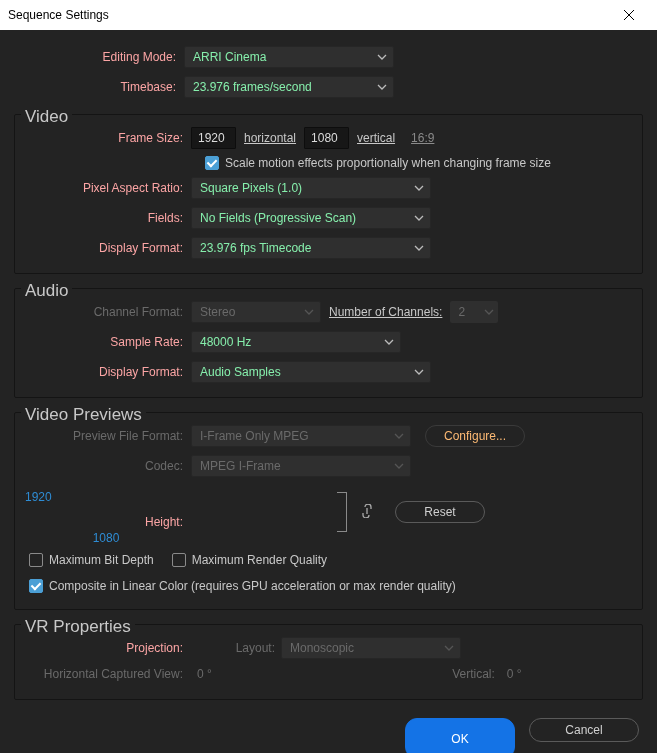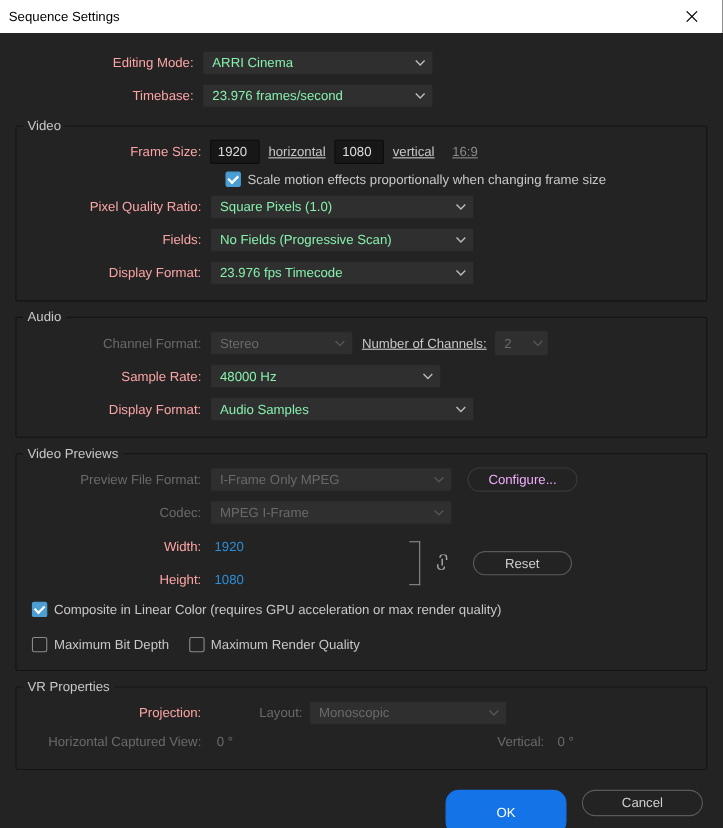--- a/index.html
+++ b/index.html
@@ -15,27 +15,27 @@
   .select { position:relative; height:22px; background:#2f2f2f; border:1px solid #262626; display:flex; align-items:center; padding:0 20px 0 8px; color:#86efac; border-radius:2px; }
   .select.disabled { color:#6a6a6a; }
   .select .chev { position:absolute; right:6px; top:50%; transform:translateY(-50%); }
   .chev svg { width:10px; height:10px; display:block; }
   .w210 { width:210px; }
   .w170 { width:170px; }
   .w45 { width:45px; }
   .input { height:22px; background:#171717; border:1px solid #0d0d0d; color:#dcdcdc; padding:0 6px; display:flex; align-items:center; border-radius:1px; }
   .aftertext { margin:0 8px; color:#c8c8c8;text-decoration:underline; }
   .group { border:1px solid #141414; border-radius:2px; margin-top:10px; padding:10px 6px 12px 6px; position:relative; }
-  .group-title { position:absolute; top:-8px; left:6px; background:#232323; padding:0 4px; color:#c8c8c8; font-size:12px; }
+  .group-title { position:absolute; top:-8px; left:6px; background:#232323; padding:0 4px; color:#c8c8c8; font-size:17px; }
   .checkbox { width:14px; height:14px; border:1px solid #8a8a8a; border-radius:2px; display:inline-flex; align-items:center; justify-content:center; margin-right:6px; flex-shrink:0; }
   .checkbox.checked { background:#4b9fd5; border-color:#4b9fd5; }
   .checkbox.checked::after { content:""; width:4px; height:7px; border:solid #fff; border-width:0 2px 2px 0; transform:rotate(45deg) translate(-1px,-1px); }
   .linkval { color:#2e8cd4; padding:2px 4px; }
   .pill-btn { height:22px; border:1px solid #5a5a5a; border-radius:11px; background:transparent; color:#d0d0d0; display:flex; align-items:center; justify-content:center; padding:0 18px; min-width:90px; }
-  .pill-btn.disabled { color:#f0abfc; border-color:#3a3a3a; }
+  .pill-btn.disabled { color:#fdba74; border-color:#3a3a3a; }
   .bracket { width:10px; height:40px; border:1px solid #8a8a8a; border-left:none; margin:0 6px; }
   .link-icon { color:#b0b0b0; font-size:13px; margin:0 8px; }
   .footer { display:flex; justify-content:flex-end; gap:14px; padding:18px 18px 22px 0; }
   .footer .ok { background:#1473e6; border:1px solid #1473e6; color:#fff; border-radius:12px; height:41px; width:110px; display:flex;align-items:center;justify-content:center; }
   .footer .cancel { border:1px solid #5a5a5a; color:#d0d0d0; border-radius:12px; height:24px; width:110px; display:flex;align-items:center;justify-content:center; }
   .numsel { height:22px; background:#2f2f2f; color:#6a6a6a; display:flex; align-items:center; padding:0 18px 0 8px; position:relative; border-radius:2px; }
   .numsel .chev { position:absolute; right:4px; top:50%; transform:translateY(-50%); }
   .inline-row { display:flex; align-items:center; }
   .smallgap { height:4px; }
   .indented-check { padding-left:184px; display:flex; align-items:center; height:24px; }
@@ -104,21 +104,21 @@
         <span class="aftertext">vertical</span>
         <span class="aftertext" style="color:#8a8a8a">16:9</span>
       </div>
 
       <div class="indented-check">
         <span class="checkbox checked"></span>
         <span class="chk-label">Scale motion effects proportionally when changing frame size</span>
       </div>
 
       <div class="row">
-        <div class="label">Pixel Quality Ratio:</div>
+        <div class="label">Pixel Aspect Ratio:</div>
         <div class="select" style="width:240px">
           <span>Square Pixels (1.0)</span>
           <span class="chev">
               <svg viewBox="0 0 10 10">
                 <path d="M1 3 L5 7 L9 3" stroke="#bbb" stroke-width="1.3" fill="none"></path>
               </svg>
             </span>
         </div>
       </div>
 
@@ -228,56 +228,55 @@
               <svg viewBox="0 0 10 10">
                 <path d="M1 3 L5 7 L9 3" stroke="#555" stroke-width="1.3" fill="none"></path>
               </svg>
             </span>
         </div>
       </div>
 
       <div class="inline-row" style="margin-top:6px;">
         <div style="display:flex; flex-direction:column;">
           <div class="row" style="height:24px;">
-            <div class="label">Width:</div>
             <span class="linkval">1920</span>
           </div>
-          <div class="row" style="height:24px; margin-top:6px;">
+          <div class="row" style="height:24px; margin-top:6px;flex-direction:column;">
             <div class="label">Height:</div>
             <span class="linkval">1080</span>
           </div>
         </div>
         <div style="width:140px"></div>
         <div class="bracket"></div>
         <span class="link-icon">
           <svg width="12" height="14" viewBox="0 0 12 14">
               <path d="M4 3 a3 3 0 0 1 6 0 v2 M8 11 a3 3 0 0 1 -6 0 v-2 M6 4 v6" stroke="#aaa" stroke-width="1.3" fill="none"></path>
             </svg>
         </span>
         <div style="width:14px"></div>
         <div class="pill-btn">
             <span>Reset</span>
           </div>
       </div>
 
+      <div class="chk-row" style="margin-top:10px;">
+        <div class="chk-item">
+          <span class="checkbox"></span>
+          <span class="chk-label">Maximum Bit Depth</span>
+        </div>
+        <div class="chk-item">
+          <span class="checkbox"></span>
+          <span class="chk-label">Maximum Render Quality</span>
+        </div>
+      </div>
+
       <div class="chk-row" style="margin-top:4px;">
         <div class="chk-item">
           <span class="checkbox checked"></span>
           <span class="chk-label">Composite in Linear Color (requires GPU acceleration or max render quality)</span>
-        </div>
-      </div>
-
-      <div class="chk-row" style="margin-top:10px;">
-        <div class="chk-item">
-          <span class="checkbox"></span>
-          <span class="chk-label">Maximum Bit Depth</span>
-        </div>
-        <div class="chk-item">
-          <span class="checkbox"></span>
-          <span class="chk-label">Maximum Render Quality</span>
         </div>
       </div>
     </div>
 
     <div class="group">
       <div class="group-title">VR Properties</div>
 
       <div class="vr-row">
         <div class="label">Projection:</div>
         <div style="width:40px"></div>

